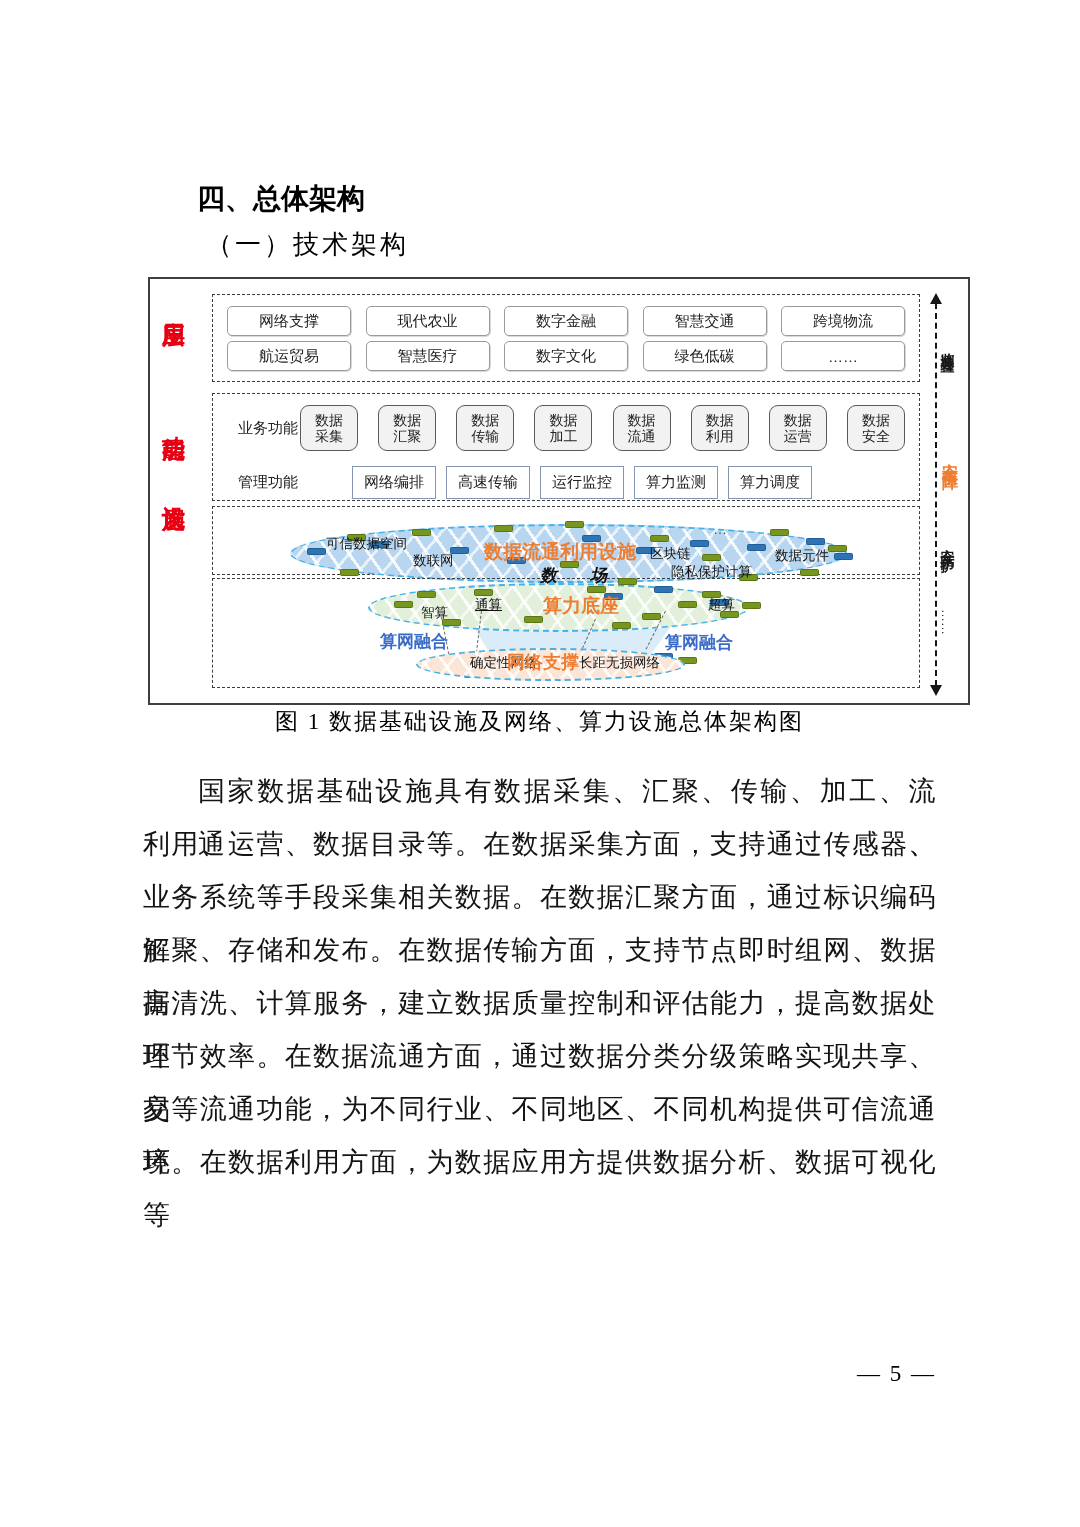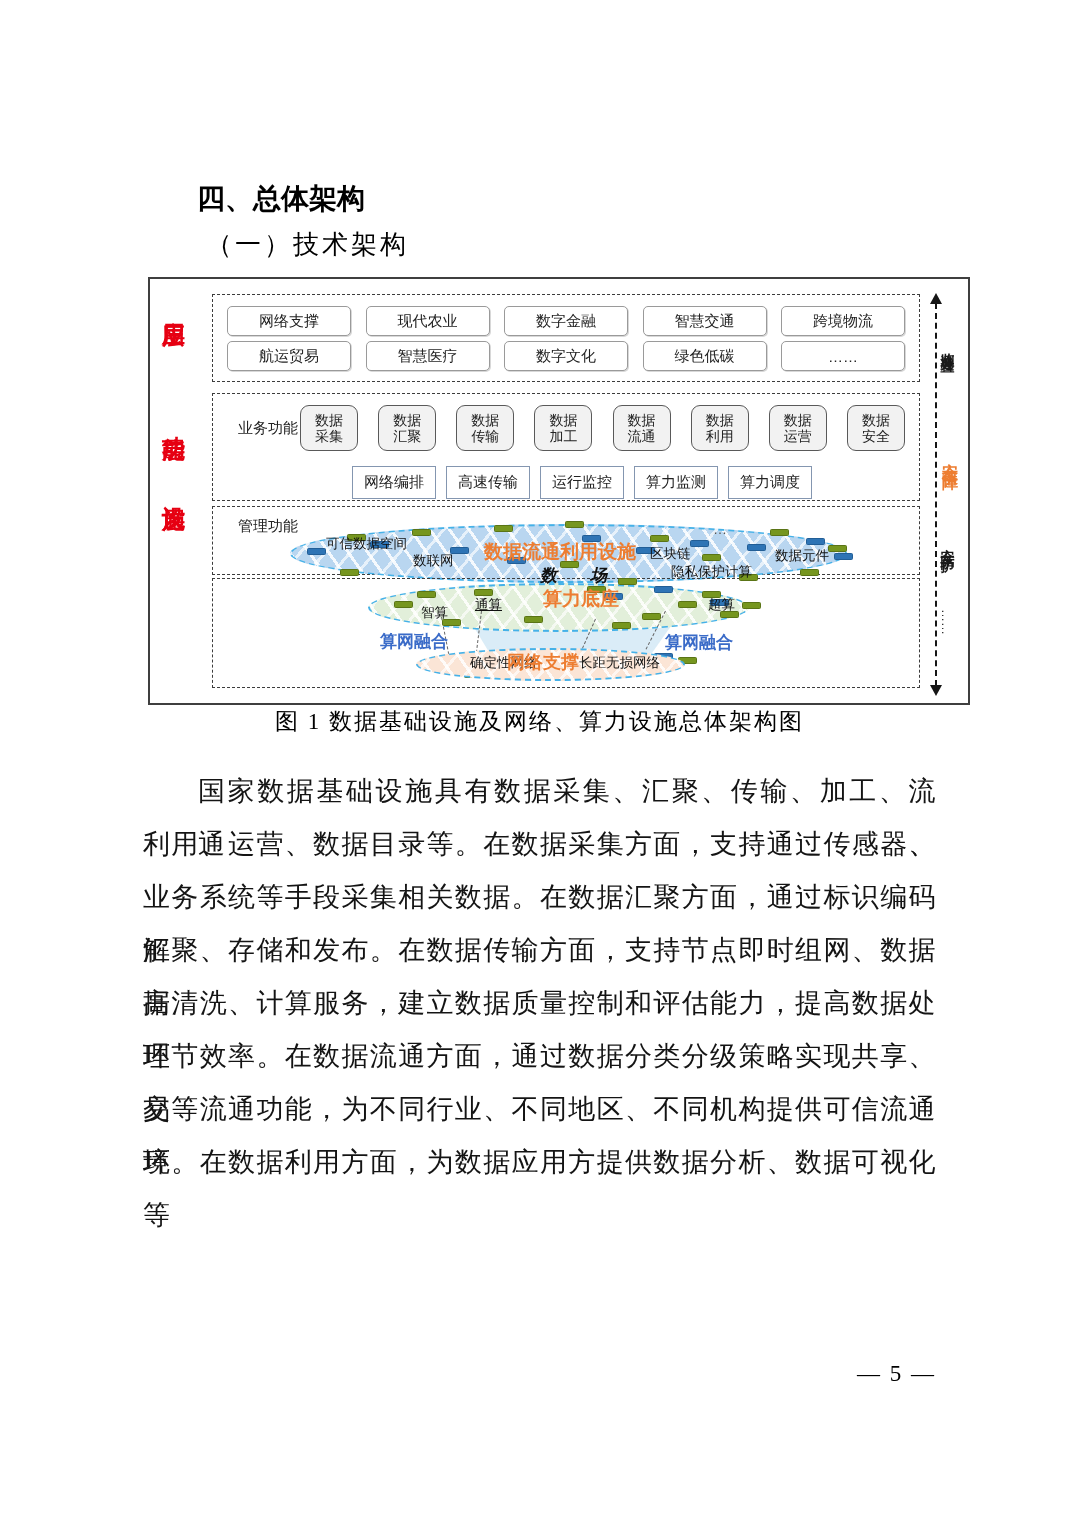--- a/index.html
+++ b/index.html
@@ -125,21 +125,21 @@
 加工</div>
           <div class="biz-chip">数据
 流通</div>
           <div class="biz-chip">数据
 利用</div>
           <div class="biz-chip">数据
 运营</div>
           <div class="biz-chip">数据
 安全</div>
         </div>
-      <span class="fn-row-label" style="top:79px;margin-top:44px;">管理功能</span>
+      <span class="fn-row-label" style="top:79px;">管理功能</span>
       <div class="mgmt-wrap" id="mgmt-boxes">
           <div class="mgmt-chip">网络编排</div>
           <div class="mgmt-chip">高速传输</div>
           <div class="mgmt-chip">运行监控</div>
           <div class="mgmt-chip">算力监测</div>
           <div class="mgmt-chip">算力调度</div>
         </div>
     </div>
 
     <div class="dashed box-fac1">
@@ -157,21 +157,21 @@
     <div class="dashed box-fac2">
       <div class="trapezoid"></div>
       <div class="connector" style="left:228px;top:38px;height:38px;transform:rotate(-11deg);"></div>
       <div class="connector" style="left:268px;top:32px;height:42px;transform:rotate(7deg);"></div>
       <div class="connector" style="left:382px;top:40px;height:37px;transform:rotate(24deg);"></div>
       <div class="connector" style="left:452px;top:32px;height:43px;transform:rotate(27deg);"></div>
 
       <div class="ellipse mesh ell-green"></div>
       <div class="fig-small" style="left:208px;top:25px;">智算</div>
       <div class="fig-small" style="left:262px;top:17px;text-decoration:underline;">通算</div>
-      <div class="fig-title" style="left:330px;top:7px;">算力底座</div>
+      <div class="fig-title" style="left:330px;top:14px;">算力底座</div>
       <div class="fig-small" style="left:495px;top:17px;">超算</div>
 
       <div class="fusion" style="left:167px;top:51px;">算网融合</div>
       <div class="fusion" style="left:452px;top:52px;">算网融合</div>
 
       <div class="ellipse mesh ell-orange"></div>
       <div class="fig-small" style="left:217px;top:75px;margin-left:40px;">确定性网络</div>
       <div class="fig-title" style="left:294px;top:71px;font-size:18px;">网络支撑</div>
       <div class="fig-small" style="left:366px;top:75px;">长距无损网络</div>
     </div>

